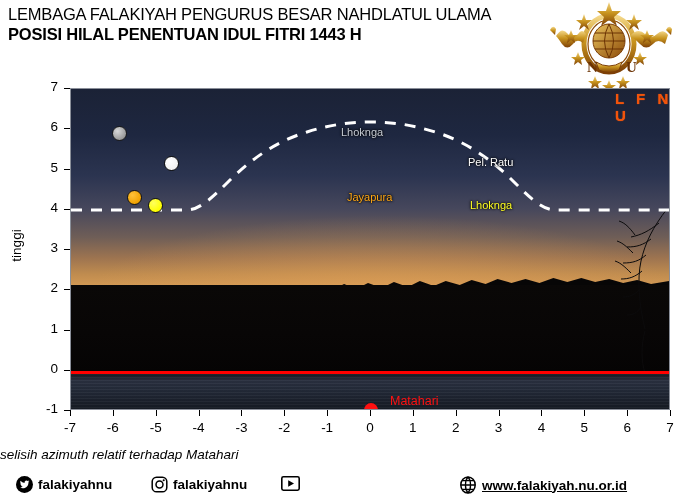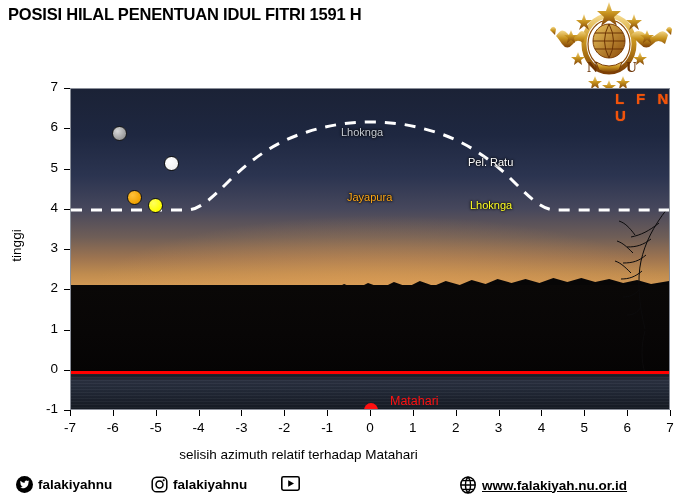--- a/index.html
+++ b/index.html
@@ -93,40 +93,41 @@
 
   
   .tick{position:absolute;background:#000;}
   .xtick{width:1px;height:6px;}
   .ytick{width:6px;height:1px;}
   .axis-num{
     position:absolute;font-size:13.5px;color:#000;text-align:center;
     font-family:"Liberation Sans","DejaVu Sans",sans-serif;
   }
   #xlabel{
-    position:absolute;left:0;top:447px;width:597px;text-align:center;
-    font-size:13.5px;color:#000;
+    position:absolute;left:0;top:447px;width:597px;
+    font-size:13.5px;color:#000;font-style:italic;
   }
   #ylabel{
     position:absolute;left:-24px;top:238px;width:80px;text-align:center;
     font-size:13.5px;color:#000;
     transform:rotate(-90deg);transform-origin:center center;
   }
 
   
   #footer{position:absolute;left:0;top:472px;width:680px;height:30px;}
   .f-item{position:absolute;display:flex;align-items:center;gap:5px;
     font-size:13.5px;font-weight:bold;color:#000;white-space:nowrap;}
   .f-item svg{display:block;flex:0 0 auto;}
 </style>
 </head>
 <body>
 
 <div id="header">
-  <div class="line2">POSISI HILAL PENENTUAN IDUL FITRI 1591 H</div>
+  <div class="line1">LEMBAGA FALAKIYAH PENGURUS BESAR NAHDLATUL ULAMA</div>
+  <div class="line2">POSISI HILAL PENENTUAN IDUL FITRI 1443 H</div>
 </div>
 
 <div id="nu-logo">
   <svg width="142" height="92" viewBox="0 0 142 92" aria-hidden="true">
     <defs>
       <linearGradient id="gold" x1="0" y1="0" x2="0" y2="1">
         <stop offset="0%" stop-color="#f4d88a"></stop>
         <stop offset="45%" stop-color="#c9951f"></stop>
         <stop offset="100%" stop-color="#7d3f06"></stop>
       </linearGradient>

